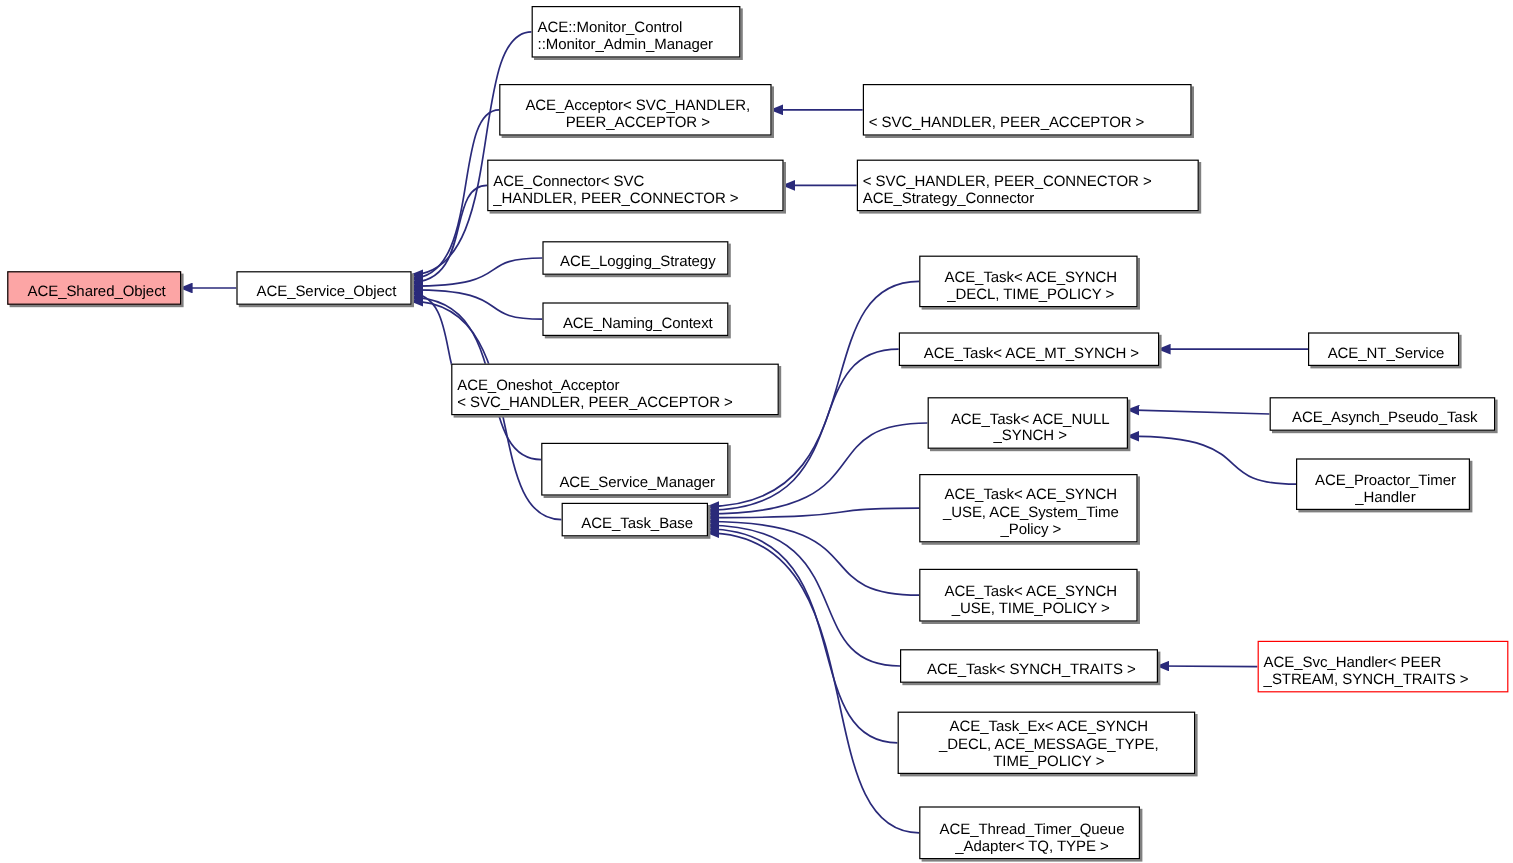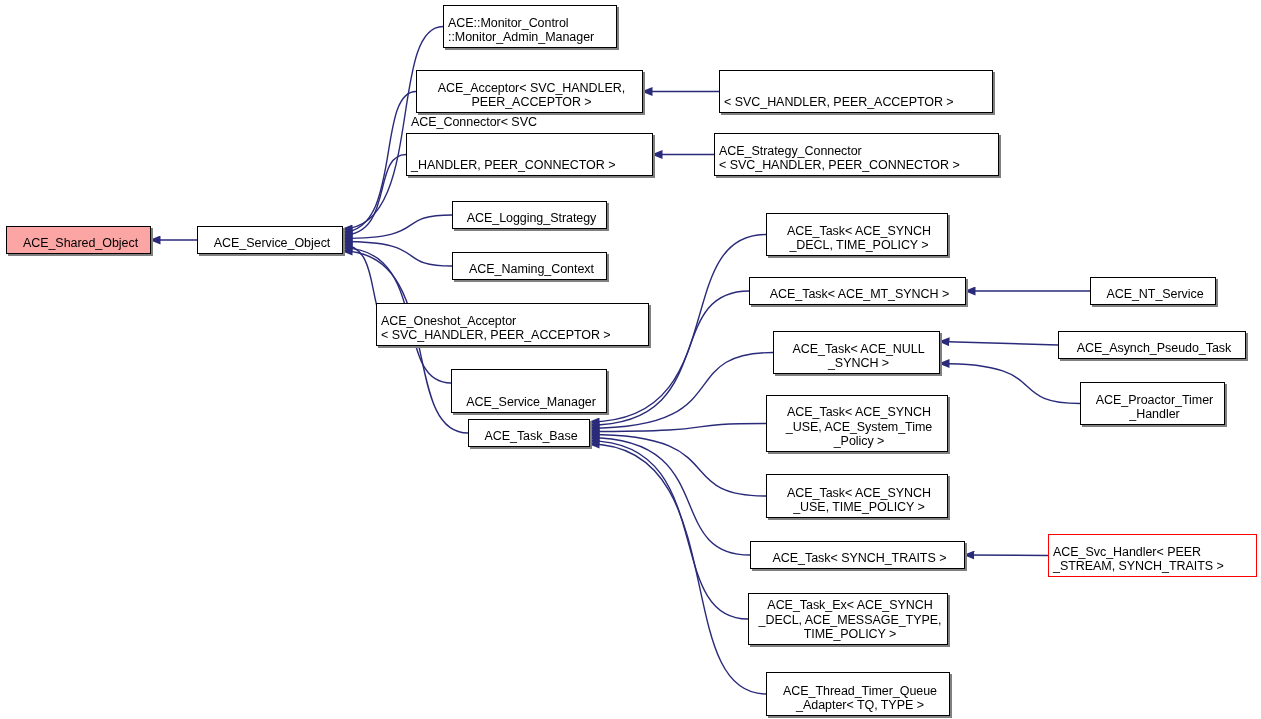--- a/index.html
+++ b/index.html
@@ -86,34 +86,34 @@
         <path d="M1058,345 L939,341.5" marker-end="url(#arrow)"></path>
         <path d="M1080,403.5 C1003,403.5 1054.8,363.5 939,363.5" marker-end="url(#arrow)"></path>
         <path d="M1048,555.5 L964,555" marker-end="url(#arrow)"></path>
       </g>
   </svg>
   <div id="nodes">
       <div class="node c current shadow" style="left: 6px; top: 226px; width: 145px; height: 28px;"><span class="ln">ACE_Shared_Object</span></div>
       <div class="node c shadow" style="left: 197px; top: 226px; width: 146px; height: 28px;"><span class="ln">ACE_Service_Object</span></div>
       <div class="node l shadow" style="left: 443px; top: 5px; width: 174px; height: 43px;"><span class="ln">ACE::Monitor_Control</span><span class="ln">::Monitor_Admin_Manager</span></div>
       <div class="node c shadow" style="left: 416px; top: 70px; width: 227px; height: 43px;"><span class="ln">ACE_Acceptor&lt; SVC_HANDLER,</span><span class="ln">PEER_ACCEPTOR &gt;</span></div>
-      <div class="node l shadow" style="left: 406px; top: 133px; width: 247px; height: 43px; gap: 29px;"><span class="ln">ACE_Connector&lt; SVC</span><span class="ln">_HANDLER, PEER_CONNECTOR &gt;</span></div>
+      <div class="node l shadow" style="left: 406px; top: 133px; width: 247px; height: 43px;"><span class="ln">ACE_Connector&lt; SVC</span><span class="ln">_HANDLER, PEER_CONNECTOR &gt;</span></div>
       <div class="node c shadow" style="left: 452px; top: 201px; width: 155px; height: 28px;"><span class="ln">ACE_Logging_Strategy</span></div>
       <div class="node c shadow" style="left: 452px; top: 252px; width: 155px; height: 28px;"><span class="ln">ACE_Naming_Context</span></div>
       <div class="node l shadow" style="left: 376px; top: 303px; width: 273px; height: 43px;"><span class="ln">ACE_Oneshot_Acceptor</span><span class="ln">&lt; SVC_HANDLER, PEER_ACCEPTOR &gt;</span></div>
       <div class="node c shadow" style="left: 451px; top: 369px; width: 156px; height: 44px;"><span class="ln">ACE_Service_Manager</span></div>
       <div class="node c shadow" style="left: 468px; top: 419px; width: 122px; height: 28px;"><span class="ln">ACE_Task_Base</span></div>
       <div class="node l shadow" style="left: 719px; top: 70px; width: 274px; height: 43px;"><span class="ln">&lt; SVC_HANDLER, PEER_ACCEPTOR &gt;</span></div>
-      <div class="node l shadow" style="left: 714px; top: 133px; width: 285px; height: 43px;"><span class="ln">ACE_Strategy_Connector</span><span class="ln">&lt; SVC_HANDLER, PEER_CONNECTOR &gt;</span></div>
+      <div class="node l shadow" style="left: 714px; top: 133px; width: 285px; height: 43px;"><span class="ln">&lt; SVC_HANDLER, PEER_CONNECTOR &gt;</span><span class="ln">ACE_Strategy_Connector</span></div>
       <div class="node c shadow" style="left: 766px; top: 213px; width: 182px; height: 43px;"><span class="ln">ACE_Task&lt; ACE_SYNCH</span><span class="ln">_DECL, TIME_POLICY &gt;</span></div>
       <div class="node c shadow" style="left: 749px; top: 277px; width: 217px; height: 28px;"><span class="ln">ACE_Task&lt; ACE_MT_SYNCH &gt;</span></div>
       <div class="node c shadow" style="left: 773px; top: 331px; width: 167px; height: 43px;"><span class="ln">ACE_Task&lt; ACE_NULL</span><span class="ln">_SYNCH &gt;</span></div>
       <div class="node c shadow" style="left: 766px; top: 395px; width: 182px; height: 57px;"><span class="ln">ACE_Task&lt; ACE_SYNCH</span><span class="ln">_USE, ACE_System_Time</span><span class="ln">_Policy &gt;</span></div>
       <div class="node c shadow" style="left: 766px; top: 474px; width: 182px; height: 44px;"><span class="ln">ACE_Task&lt; ACE_SYNCH</span><span class="ln">_USE, TIME_POLICY &gt;</span></div>
       <div class="node c shadow" style="left: 750px; top: 541px; width: 215px; height: 28px;"><span class="ln">ACE_Task&lt; SYNCH_TRAITS &gt;</span></div>
-      <div class="node c shadow" style="left: 748px; top: 593px; width: 200px; height: 52px;"><span class="ln">ACE_Task_Ex&lt; ACE_SYNCH</span><span class="ln">_DECL, ACE_MESSAGE_TYPE,</span><span class="ln">TIME_POLICY &gt;</span></div>
+      <div class="node c shadow" style="left: 748px; top: 593px; width: 248px; height: 52px;"><span class="ln">ACE_Task_Ex&lt; ACE_SYNCH</span><span class="ln">_DECL, ACE_MESSAGE_TYPE,</span><span class="ln">TIME_POLICY &gt;</span></div>
       <div class="node c shadow" style="left: 766px; top: 672px; width: 184px; height: 44px;"><span class="ln">ACE_Thread_Timer_Queue</span><span class="ln">_Adapter&lt; TQ, TYPE &gt;</span></div>
       <div class="node c shadow" style="left: 1090px; top: 277px; width: 126px; height: 28px;"><span class="ln">ACE_NT_Service</span></div>
       <div class="node c shadow" style="left: 1058px; top: 331px; width: 188px; height: 28px;"><span class="ln">ACE_Asynch_Pseudo_Task</span></div>
       <div class="node c shadow" style="left: 1080px; top: 382px; width: 145px; height: 43px;"><span class="ln">ACE_Proactor_Timer</span><span class="ln">_Handler</span></div>
       <div class="node l highlight" style="left: 1048px; top: 534px; width: 209px; height: 43px;"><span class="ln">ACE_Svc_Handler&lt; PEER</span><span class="ln">_STREAM, SYNCH_TRAITS &gt;</span></div>
     </div>
 </div>
 
 </body></html>

